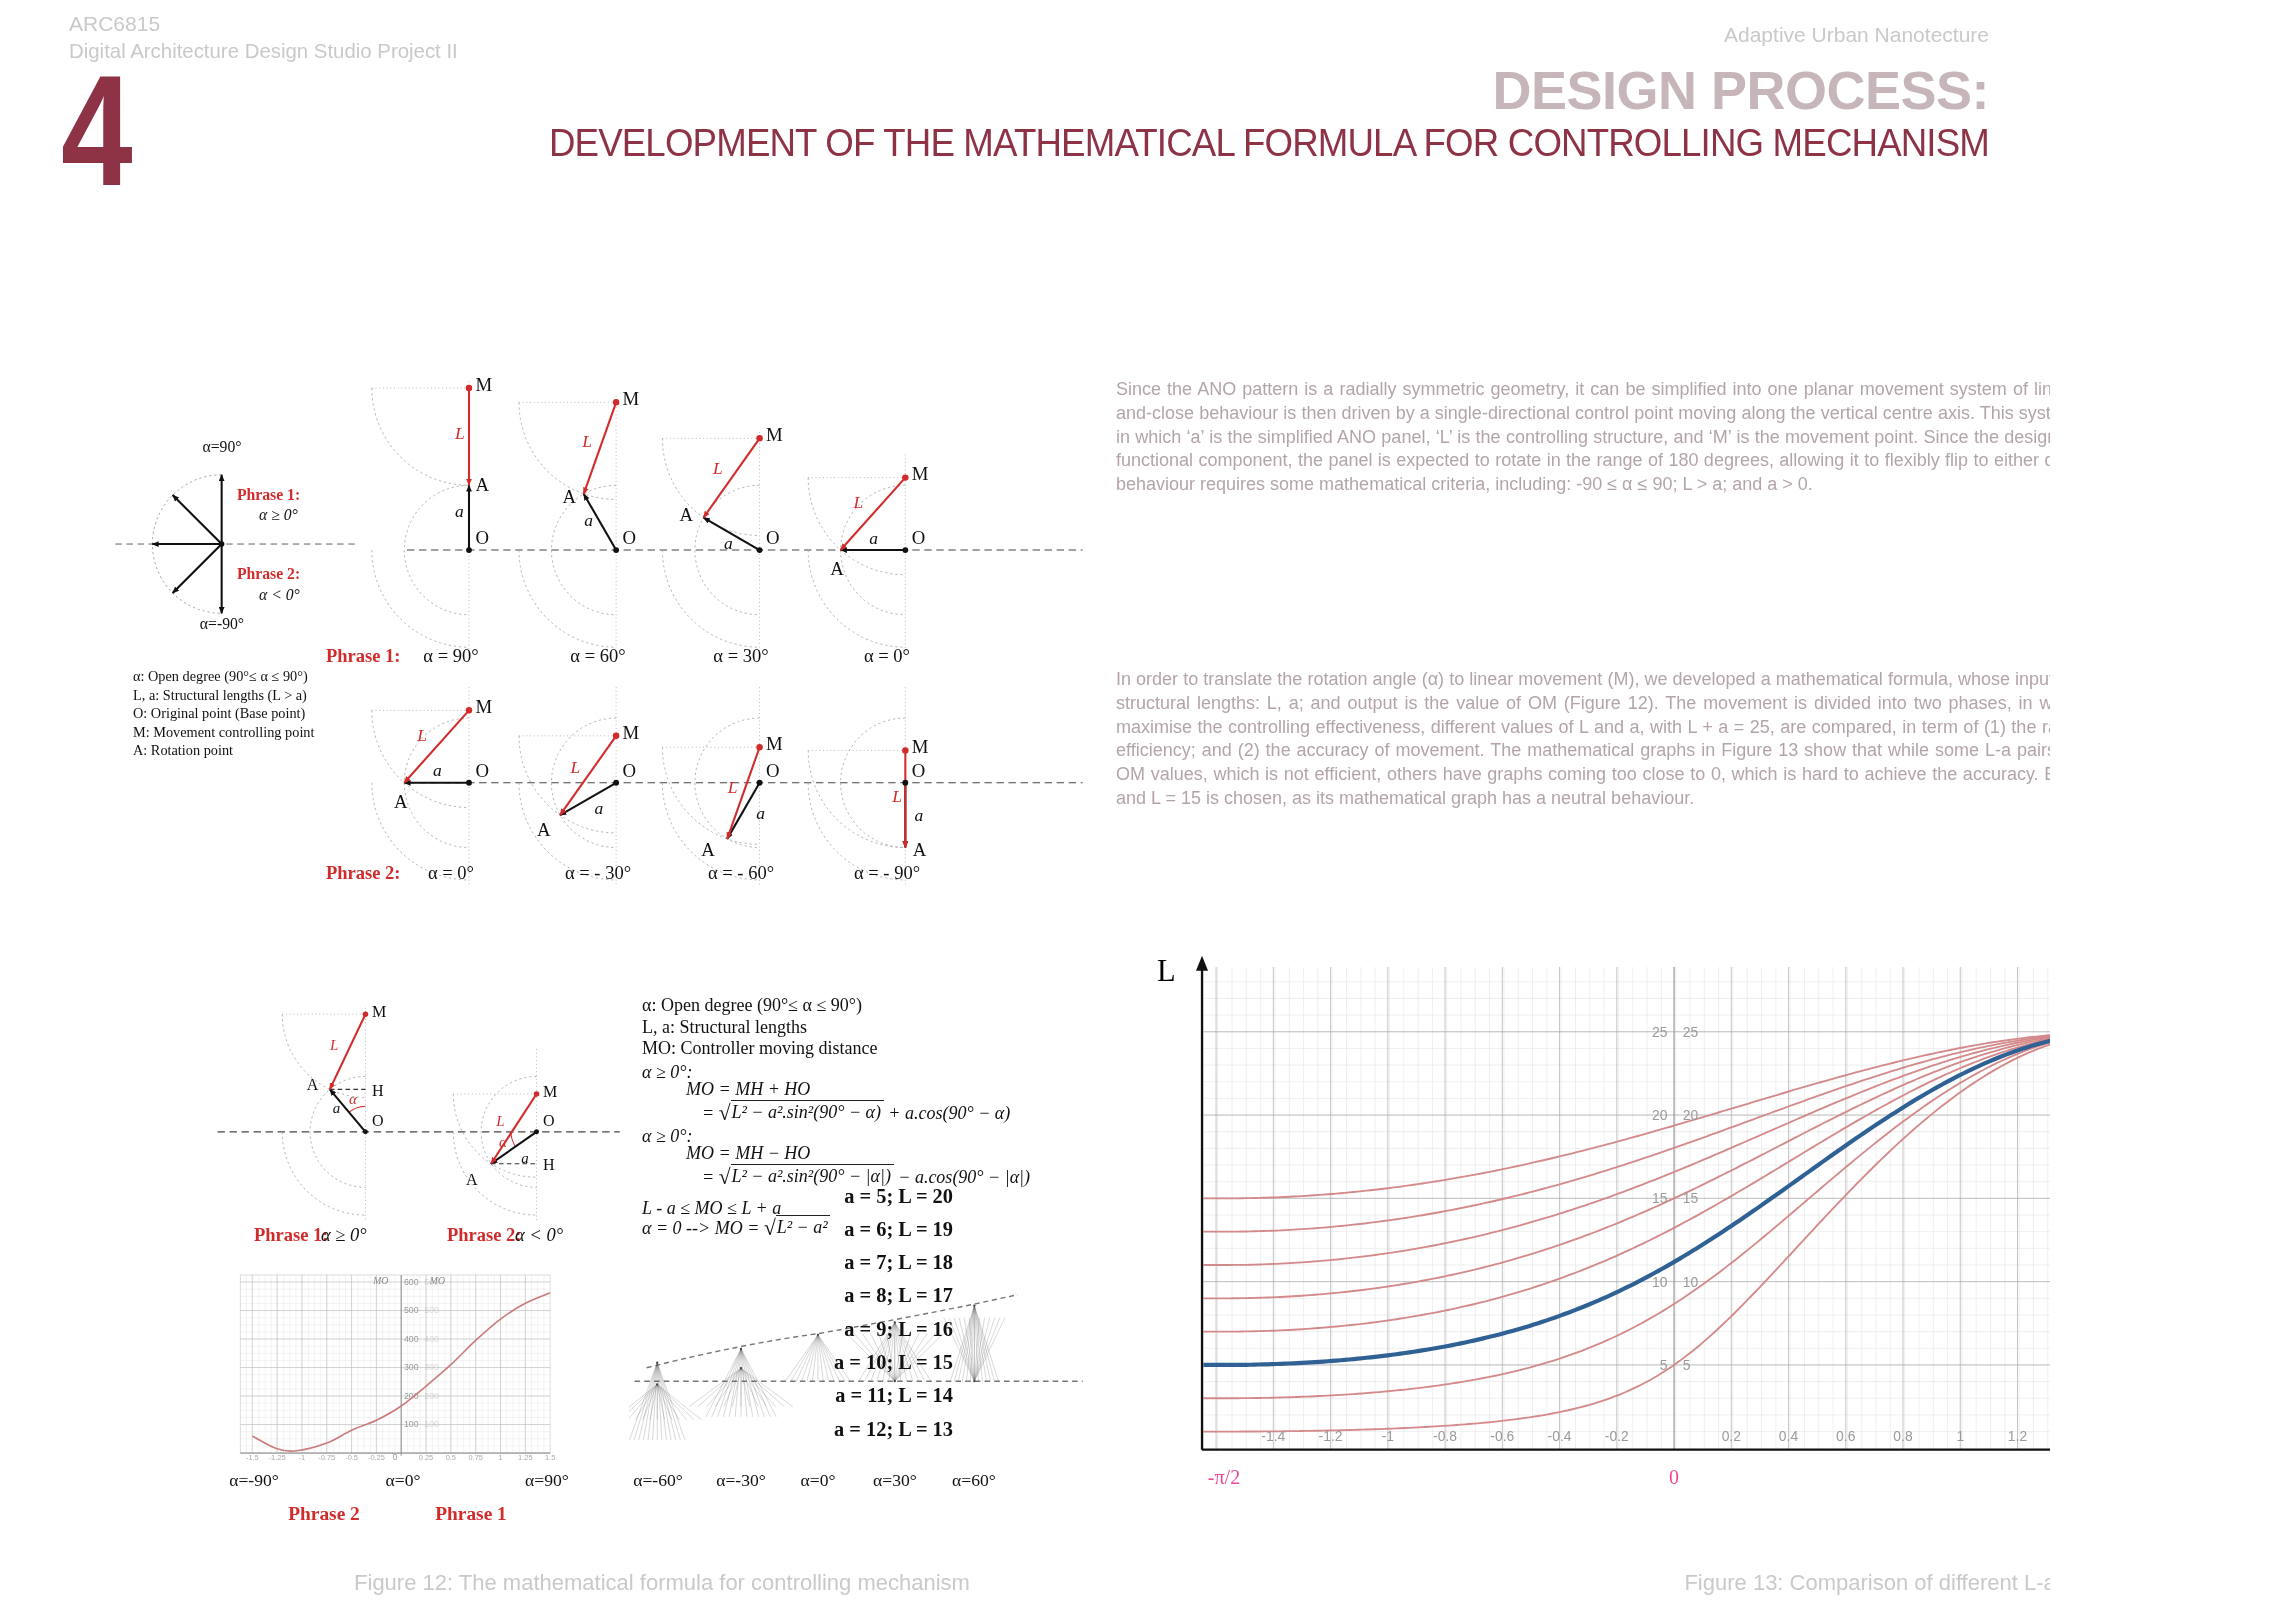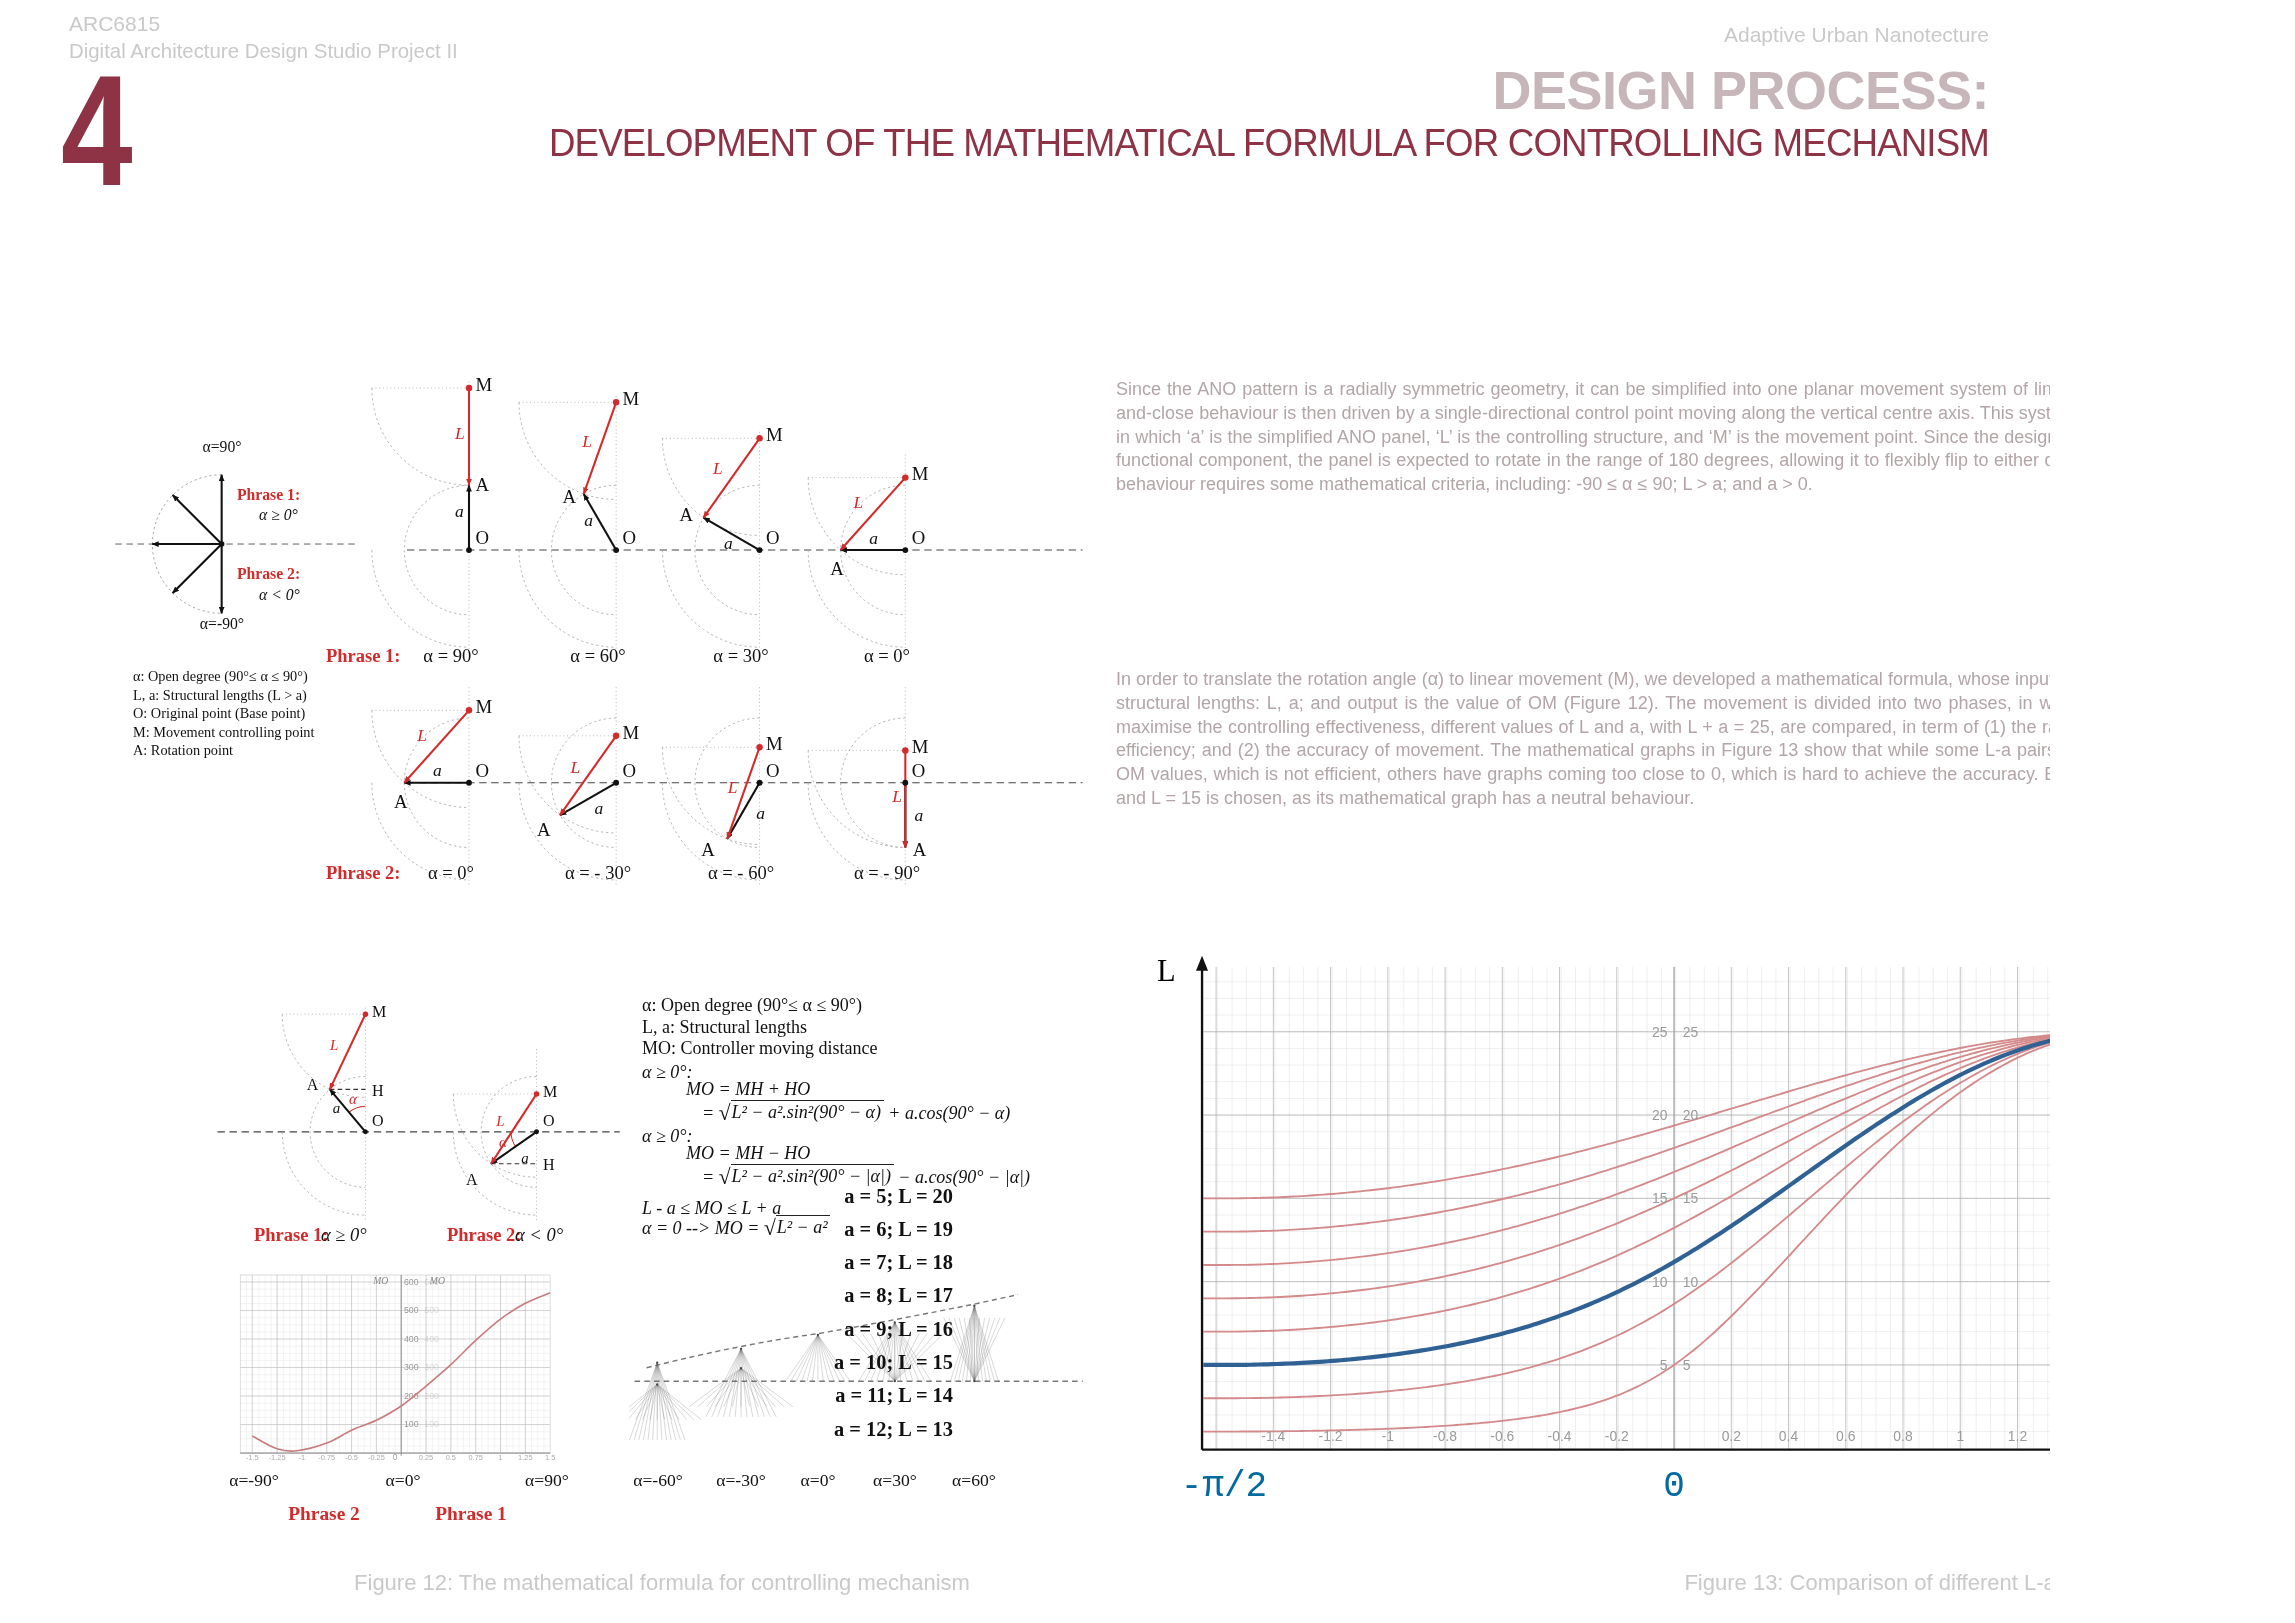--- a/index.html
+++ b/index.html
@@ -30,21 +30,21 @@
   .anglbl{font-family:"Liberation Serif",serif;font-size:18.5px;color:#111;}
   
   #formula-block{left:642px;top:986px;width:463px;font-family:"Liberation Serif",serif;color:#111;}
   .fl{position:absolute;font-size:18px;white-space:nowrap;}
   .sq .rad{border-top:1.2px solid #222;padding:1.4px 2.8px 0 0.9px;}
   .sq::before{content:"\221A";font-size:1.2em;vertical-align:-1.4px;}
   .minilbl{font-family:"Liberation Serif",serif;font-size:17.6px;color:#111;white-space:nowrap;}
   .fanlbl{font-family:"Liberation Serif",serif;font-size:17.6px;color:#111;}
   
   #f13-legend .li{position:absolute;font-family:"Liberation Serif",serif;font-weight:600;font-size:20.4px;color:#111;white-space:nowrap;}
-  .pi{font-family:Liberation Mono, monospace;font-size:36px;color:#0369a1;}
+  .pi{font-family:Liberation Serif, serif;font-size:20px;color:#ec4899;}
   #f13-L{left:1157px;top:954px;font-family:"Liberation Serif",serif;font-size:30.5px;}
   #f13-alpha{left:2242px;top:1395px;font-family:"Liberation Serif",serif;font-style:italic;font-size:30.5px;}
 </style>
 </head>
 <body>
 
 <div id="page">
 
   <div class="abs gray" id="course-code">ARC6815</div>
   <div class="abs gray" id="course-title">Digital Architecture Design Studio Project II</div>

